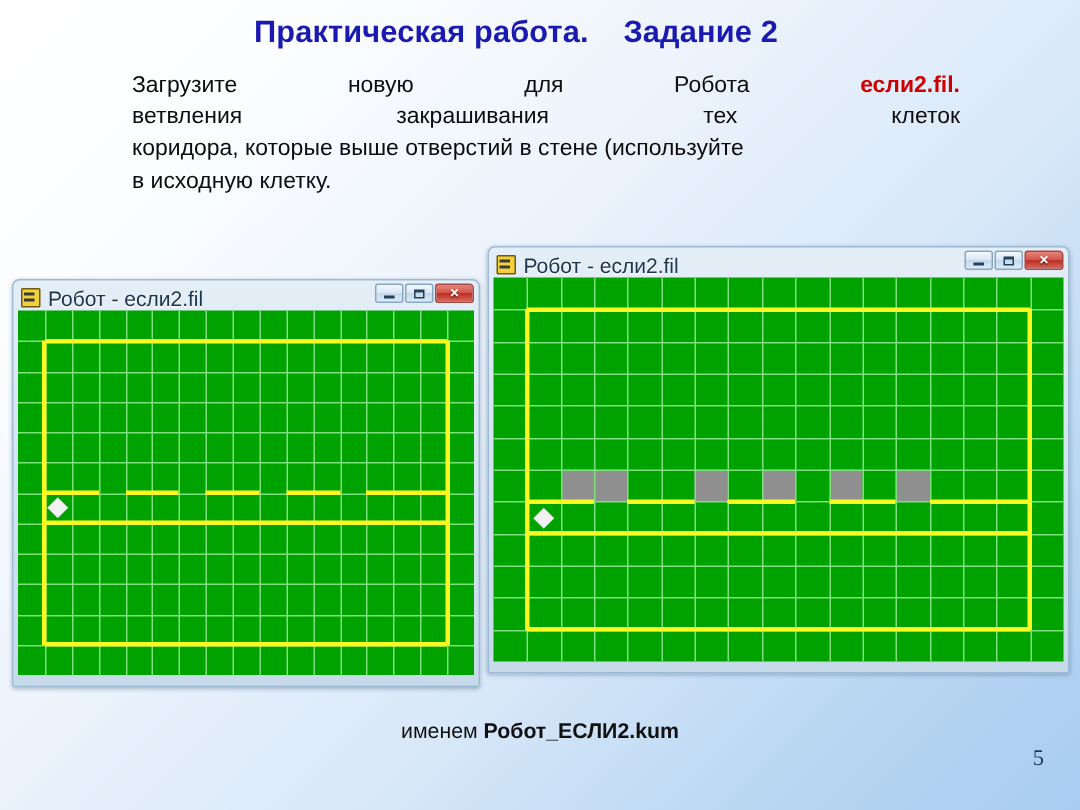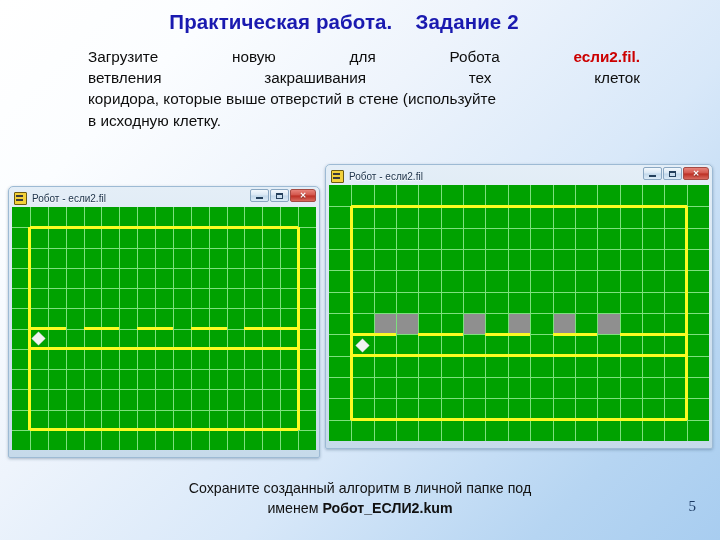--- a/index.html
+++ b/index.html
@@ -46,21 +46,21 @@
   .app-icon{
     width:11px;height:11px;margin-left:2px;margin-right:5px;
     background:#f3d13a;border:1px solid #6b5a10;border-radius:1px;
     position:relative;flex:none;
   }
   .app-icon::before{
     content:"";position:absolute;left:1px;top:2px;width:7px;height:2px;
     background:#3b3b3b;box-shadow:0 4px 0 #3b3b3b;
   }
   .wtitle{
-    font-size:10px;color:#20364d;white-space:nowrap;
+    font-size:14px;color:#20364d;white-space:nowrap;
     text-shadow:0 1px 0 rgba(255,255,255,.85);
   }
   .wbtns{position:absolute;right:0;top:-1px;display:flex;gap:1px;}
   .wbtn{
     width:19px;height:13px;border:1px solid #8aa7c2;border-radius:2px;
     background:linear-gradient(180deg,#f2f8fd 0%,#d9e7f4 48%,#c2d8ea 52%,#dcebf8 100%);
     display:flex;align-items:center;justify-content:center;
     font-size:7px;color:#24405c;line-height:1;box-sizing:border-box;
   }
   .wbtn.close{
@@ -232,18 +232,17 @@
         <div class="wallh" style="left: 22.3529px; top: 147.833px; width: 44.7059px; height: 3px;"></div>
         <div class="wallh" style="left: 89.4118px; top: 147.833px; width: 44.7059px; height: 3px;"></div>
         <div class="wallh" style="left: 156.471px; top: 147.833px; width: 44.7059px; height: 3px;"></div>
         <div class="wallh" style="left: 223.529px; top: 147.833px; width: 44.7059px; height: 3px;"></div>
         <div class="wallh" style="left: 290.588px; top: 147.833px; width: 67.0588px; height: 3px;"></div>
         <div class="robot" style="left: 29.0294px; top: 155.5px;"></div>
       </div>
   </div>
 
   <div class="caption">
-    <div>Сохраните созданный алгоритм в личной папке под</div>
     <div><span>именем </span><b>Робот_ЕСЛИ2.kum</b></div>
   </div>
 
   <div class="pagenum">5</div>
 </div>
 
 </body></html>

